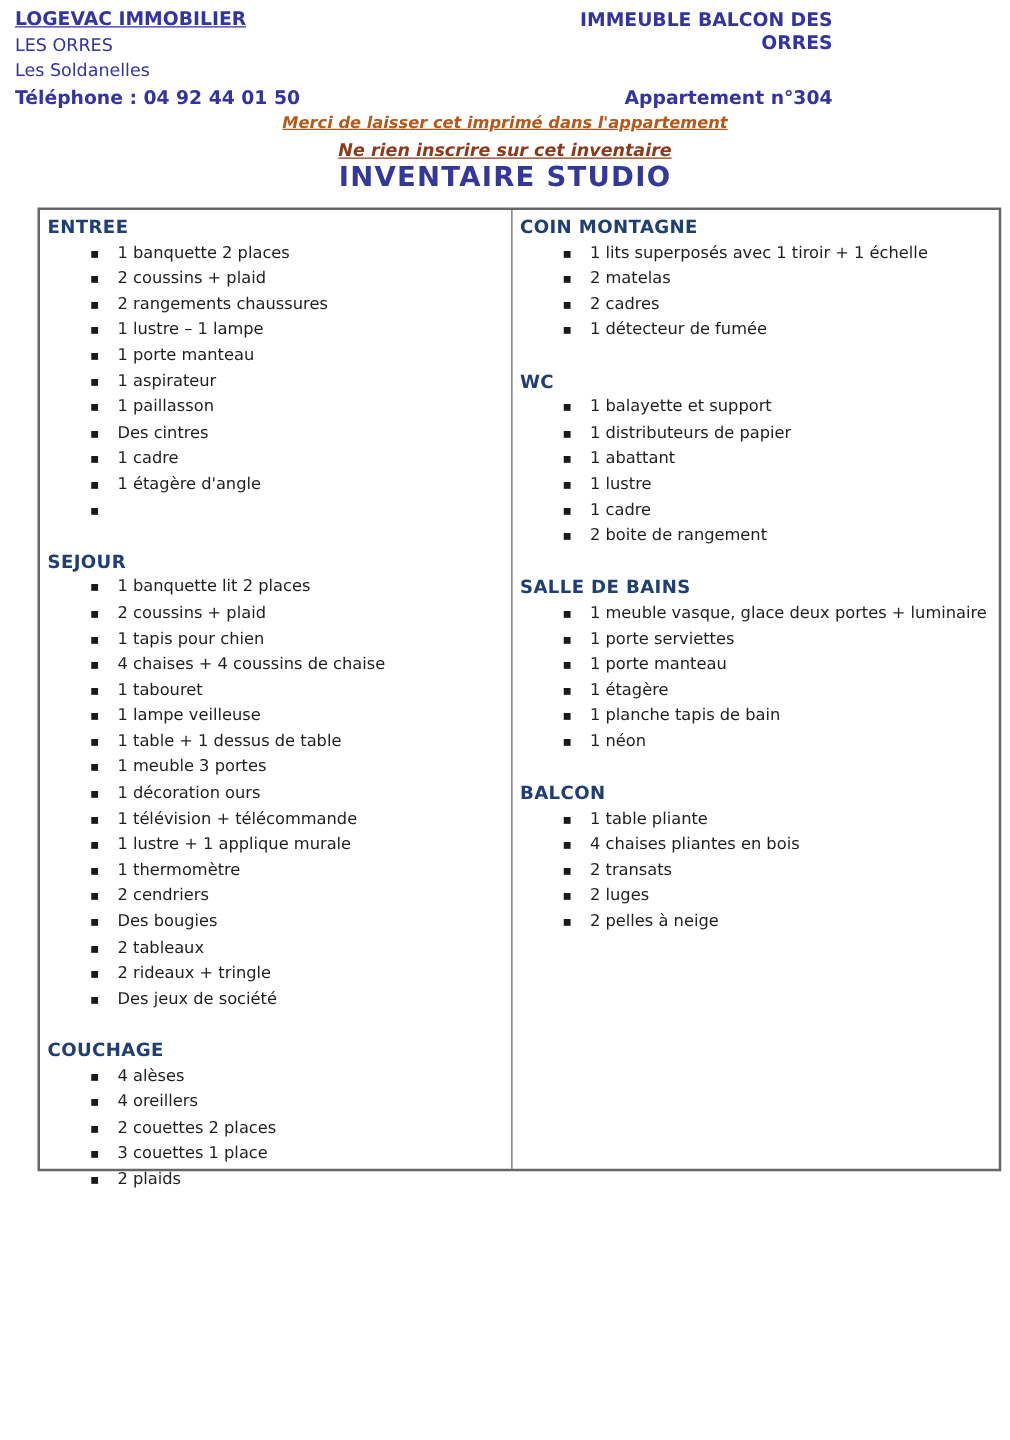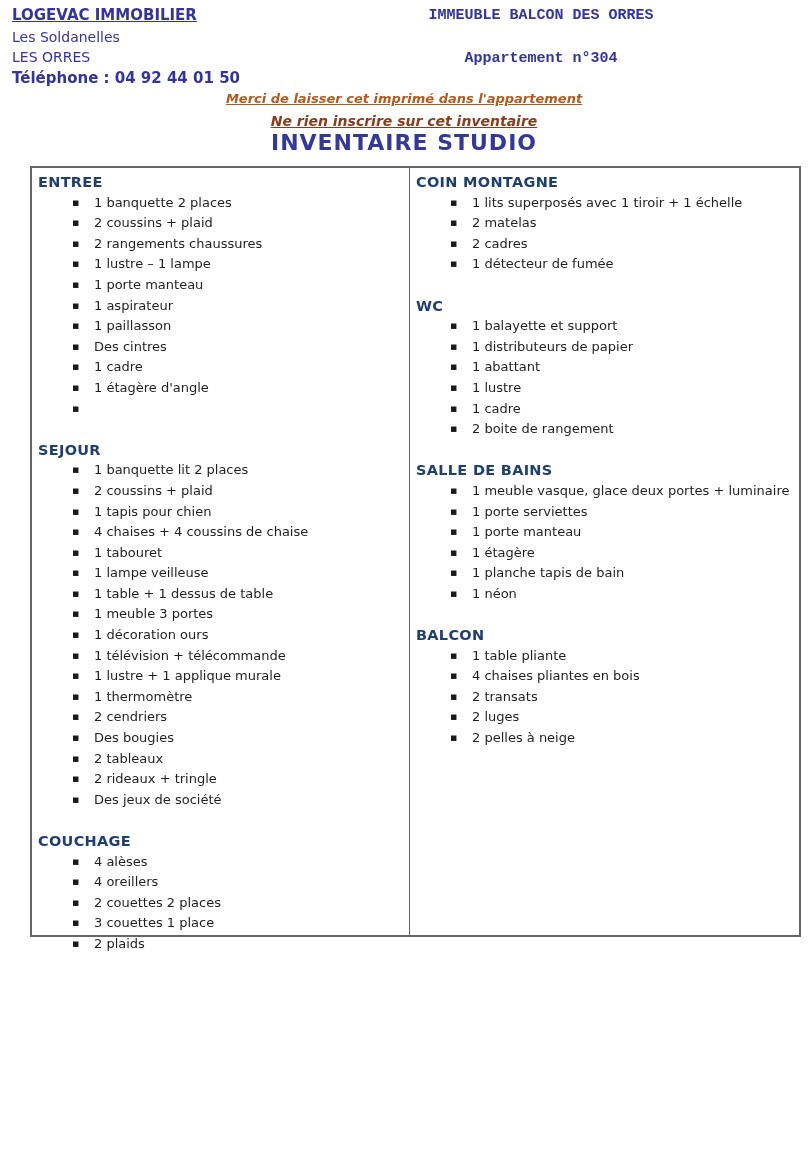--- a/index.html
+++ b/index.html
@@ -20,21 +20,21 @@
   }
   .agency-name {
     font-weight: bold; text-decoration: underline;
     font-size: 15px; margin-bottom: 2px;
   }
   .agency-line { font-size: 14px; }
   .agency-phone { font-weight: bold; font-size: 15px; margin-top: 1px; }
 
   .header-right {
     position: absolute; left: 416px; top: 7px; width: 250px;
-    text-align: center; color: var(--header_blue, #3333a1); font-family: Liberation Mono, monospace;
+    text-align: right; color: var(--header_blue, #3333a1);
   }
   .building-name { font-weight: bold; font-size: 15px; }
   .apartment { font-weight: bold; font-size: 15px; margin-top: 26px; }
 
   
   .notice {
     position: absolute; left: 0; right: 0; text-align: center;
     font-style: italic; font-weight: bold;
     text-decoration: underline;
   }
@@ -72,22 +72,22 @@
   }
   .item-text { font-size: 13px; color: var(--item_text, #1f1f1f); white-space: nowrap; }
 </style>
 </head>
 <body>
 
 <div class="page">
 
   <div class="header-left">
     <div class="agency-name">LOGEVAC IMMOBILIER</div>
+    <div class="agency-line">LES ORRES</div>
     <div class="agency-line">Les Soldanelles</div>
-    <div class="agency-line">LES ORRES</div>
     <div class="agency-phone">Téléphone : 04 92 44 01 50</div>
   </div>
 
   <div class="header-right">
     <div class="building-name">IMMEUBLE BALCON DES ORRES</div>
     <div class="apartment">Appartement n°304</div>
   </div>
 
   <div class="notice notice-1">Merci de laisser cet imprimé dans l'appartement</div>
   <div class="notice notice-2">Ne rien inscrire sur cet inventaire</div>

